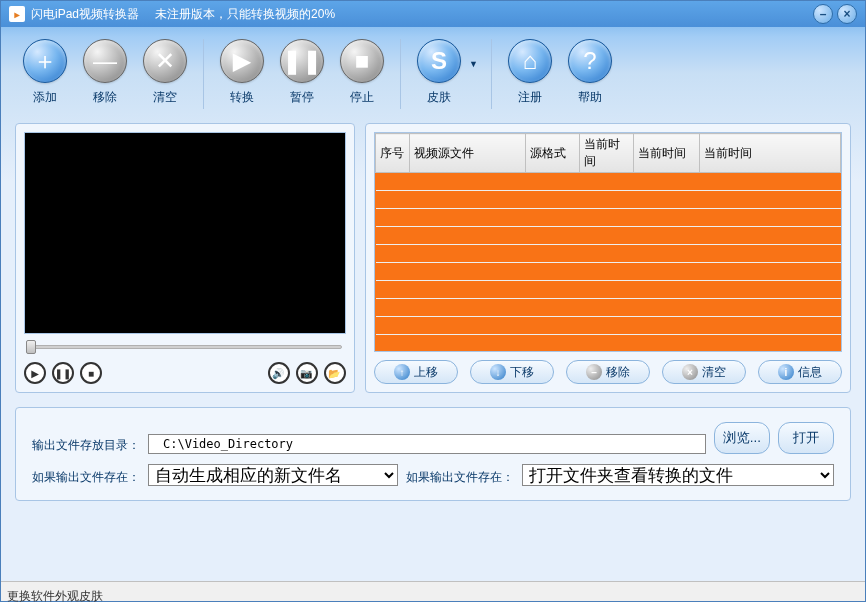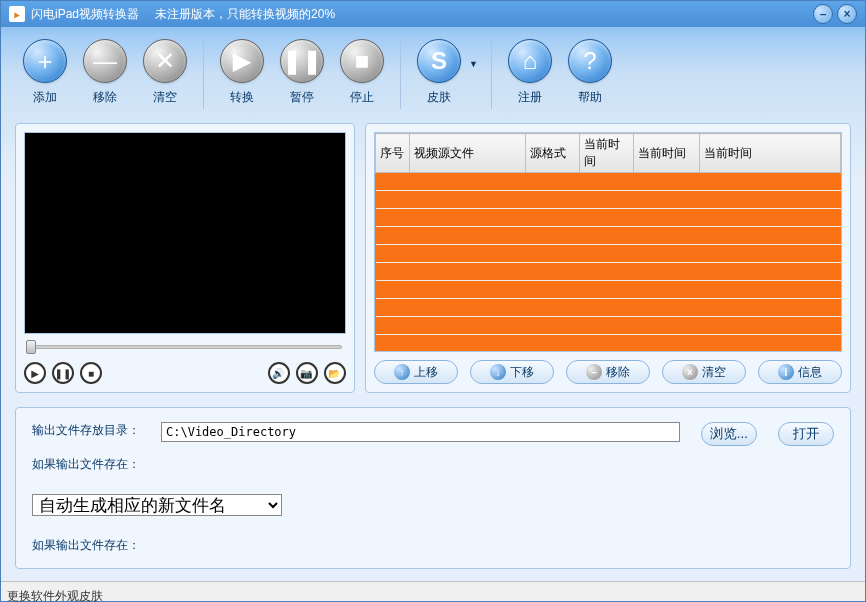--- a/index.html
+++ b/index.html
@@ -32,26 +32,26 @@
 .right-panel { flex: 1; height: 270px; padding: 8px; display: flex; flex-direction: column; }
 .table-wrap { flex: 1; background: #f97316; border: 1px solid #a8c5e5; overflow: auto; }
 table { border-collapse: collapse; width: 100%; font-size: 12px; }
 th { background: linear-gradient(#f8f8f8,#e4e4e4); border: 1px solid #c0c0c0; padding: 2px 4px; text-align: left; font-weight: normal; height: 18px; }
 td { border-bottom: 1px solid #eee; height: 18px; padding: 0 4px; }
 .list-btns { display: flex; gap: 12px; padding-top: 8px; }
 .chip-btn { flex: 1; height: 24px; background: linear-gradient(#f5faff,#d5e6f7); border: 1px solid #8bb4dd; border-radius: 12px; display: flex; align-items: center; justify-content: center; gap: 4px; cursor: pointer; color: #0a3a6a; }
 .chip-btn .ci { width: 16px; height: 16px; border-radius: 50%; background: radial-gradient(circle at 30% 30%, #cce5ff, #2c7bc7); color: #fff; display: flex; align-items: center; justify-content: center; font-size: 10px; font-weight: bold; }
 .chip-btn .ci.gray { background: radial-gradient(circle at 30% 30%, #eee, #888); }
 .output-panel { margin: 8px 14px 0 14px; border: 1px solid #a8c5e5; border-radius: 4px; padding: 14px 16px; background: #f0f6fd; }
-.out-row { display: flex; align-items: flex-start; gap: 21px; margin-bottom: 10px; }
-.out-row:last-child { margin-bottom: 0; flex-direction: column; }
+.out-row { display: flex; align-items: flex-end; gap: 8px; margin-bottom: 10px; }
+.out-row:last-child { margin-bottom: 0; }
 .out-row label { color: #0a3a6a; }
-.out-row input[type=text] { flex: 1; height: 20px; border: 1px solid #888; padding: 0 4px; font-family: monospace; font-size: 12px; }
+.out-row input[type=text] { flex: 1; height: 20px; border: 1px solid #888; padding: 0 14px; font-family: monospace; font-size: 12px; }
 .out-row select { height: 22px; border: 1px solid #888; background: #fff; font-size: 17px; padding: 0 2px; }
-.tiny-btn { width: 56px; height: 24px; background: linear-gradient(#f5faff,#d5e6f7); border: 1px solid #8bb4dd; border-radius: 12px; cursor: pointer; color: #0a3a6a; }
+.tiny-btn { width: 56px; height: 32px; background: linear-gradient(#f5faff,#d5e6f7); border: 1px solid #8bb4dd; border-radius: 12px; cursor: pointer; color: #0a3a6a; }
 .statusbar { position: absolute; bottom: 0; left: 0; right: 0; height: 20px; background: #f0f0f0; border-top: 1px solid #c0c0c0; padding: 6px 6px; font-size: 12px; color: #333; }
 </style>
 </head>
 <body>
 
 <div class="window">
   <div class="titlebar">
     <div class="app-icon">▸</div>
     <span>闪电iPad视频转换器</span>
     <span style="width:16px"></span>
@@ -264,19 +264,22 @@
       <input type="text" value="C:\Video_Directory" style="">
       <button class="tiny-btn">浏览...</button>
       <button class="tiny-btn">打开</button>
     </div>
     <div class="out-row">
       <label>如果输出文件存在：</label>
       <select style="width:250px">
         <option>自动生成相应的新文件名</option>
       </select>
       <label>如果输出文件存在：</label>
+      <select style="flex:1">
+        <option>打开文件夹查看转换的文件</option>
+      </select>
     </div>
   </div>
 
   <div class="statusbar">
     <span>更换软件外观皮肤</span>
   </div>
 </div>
 
 </body></html>

